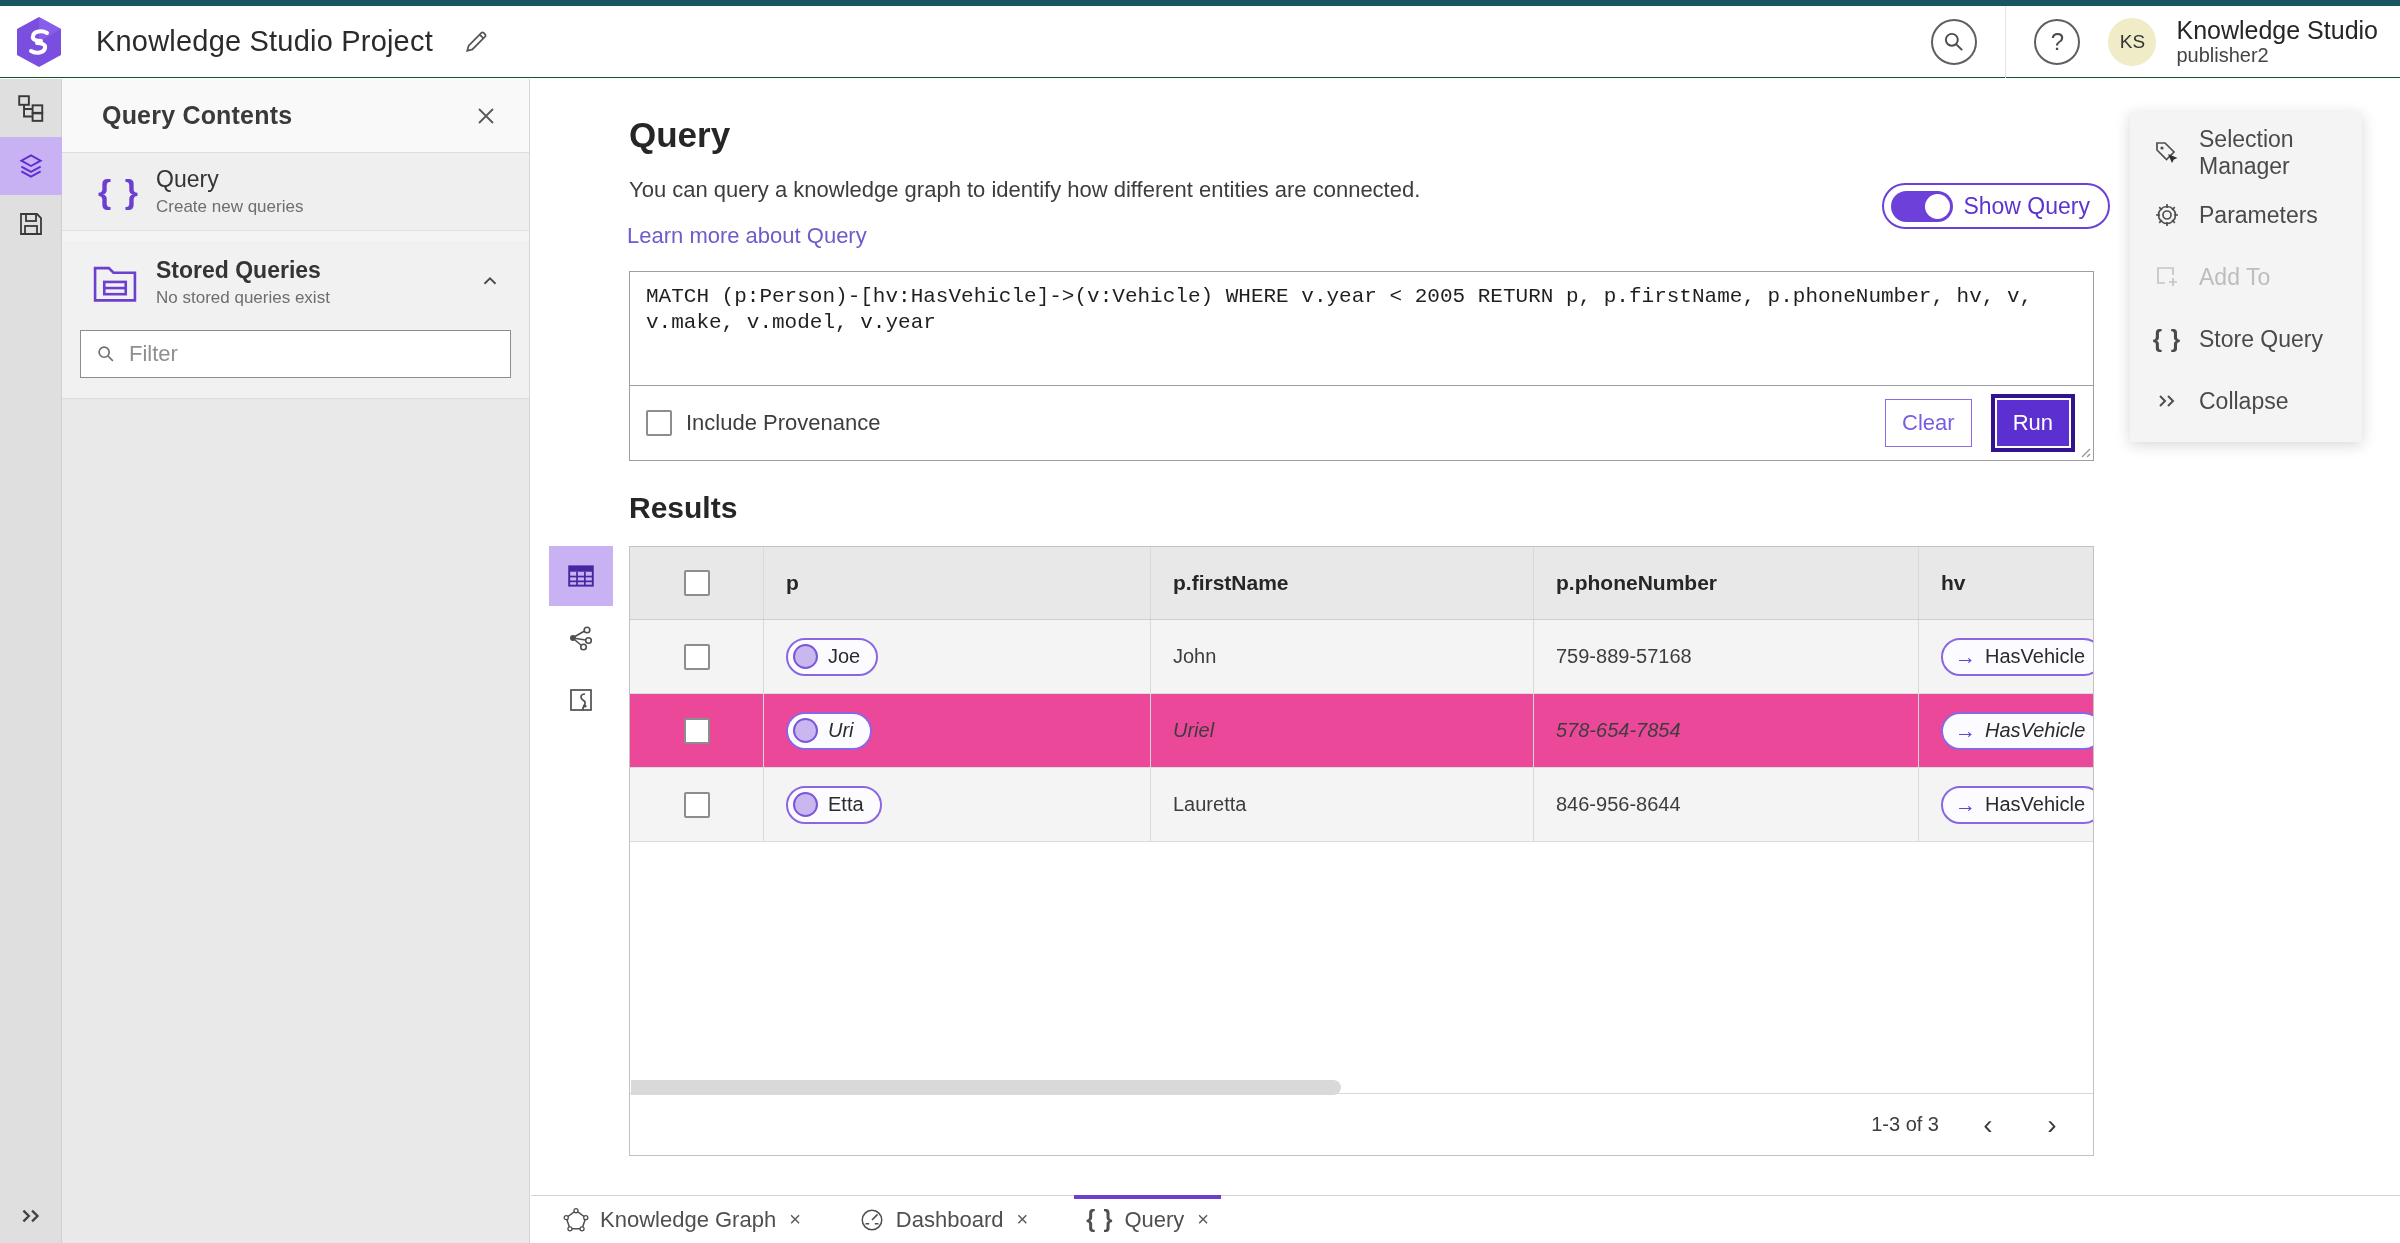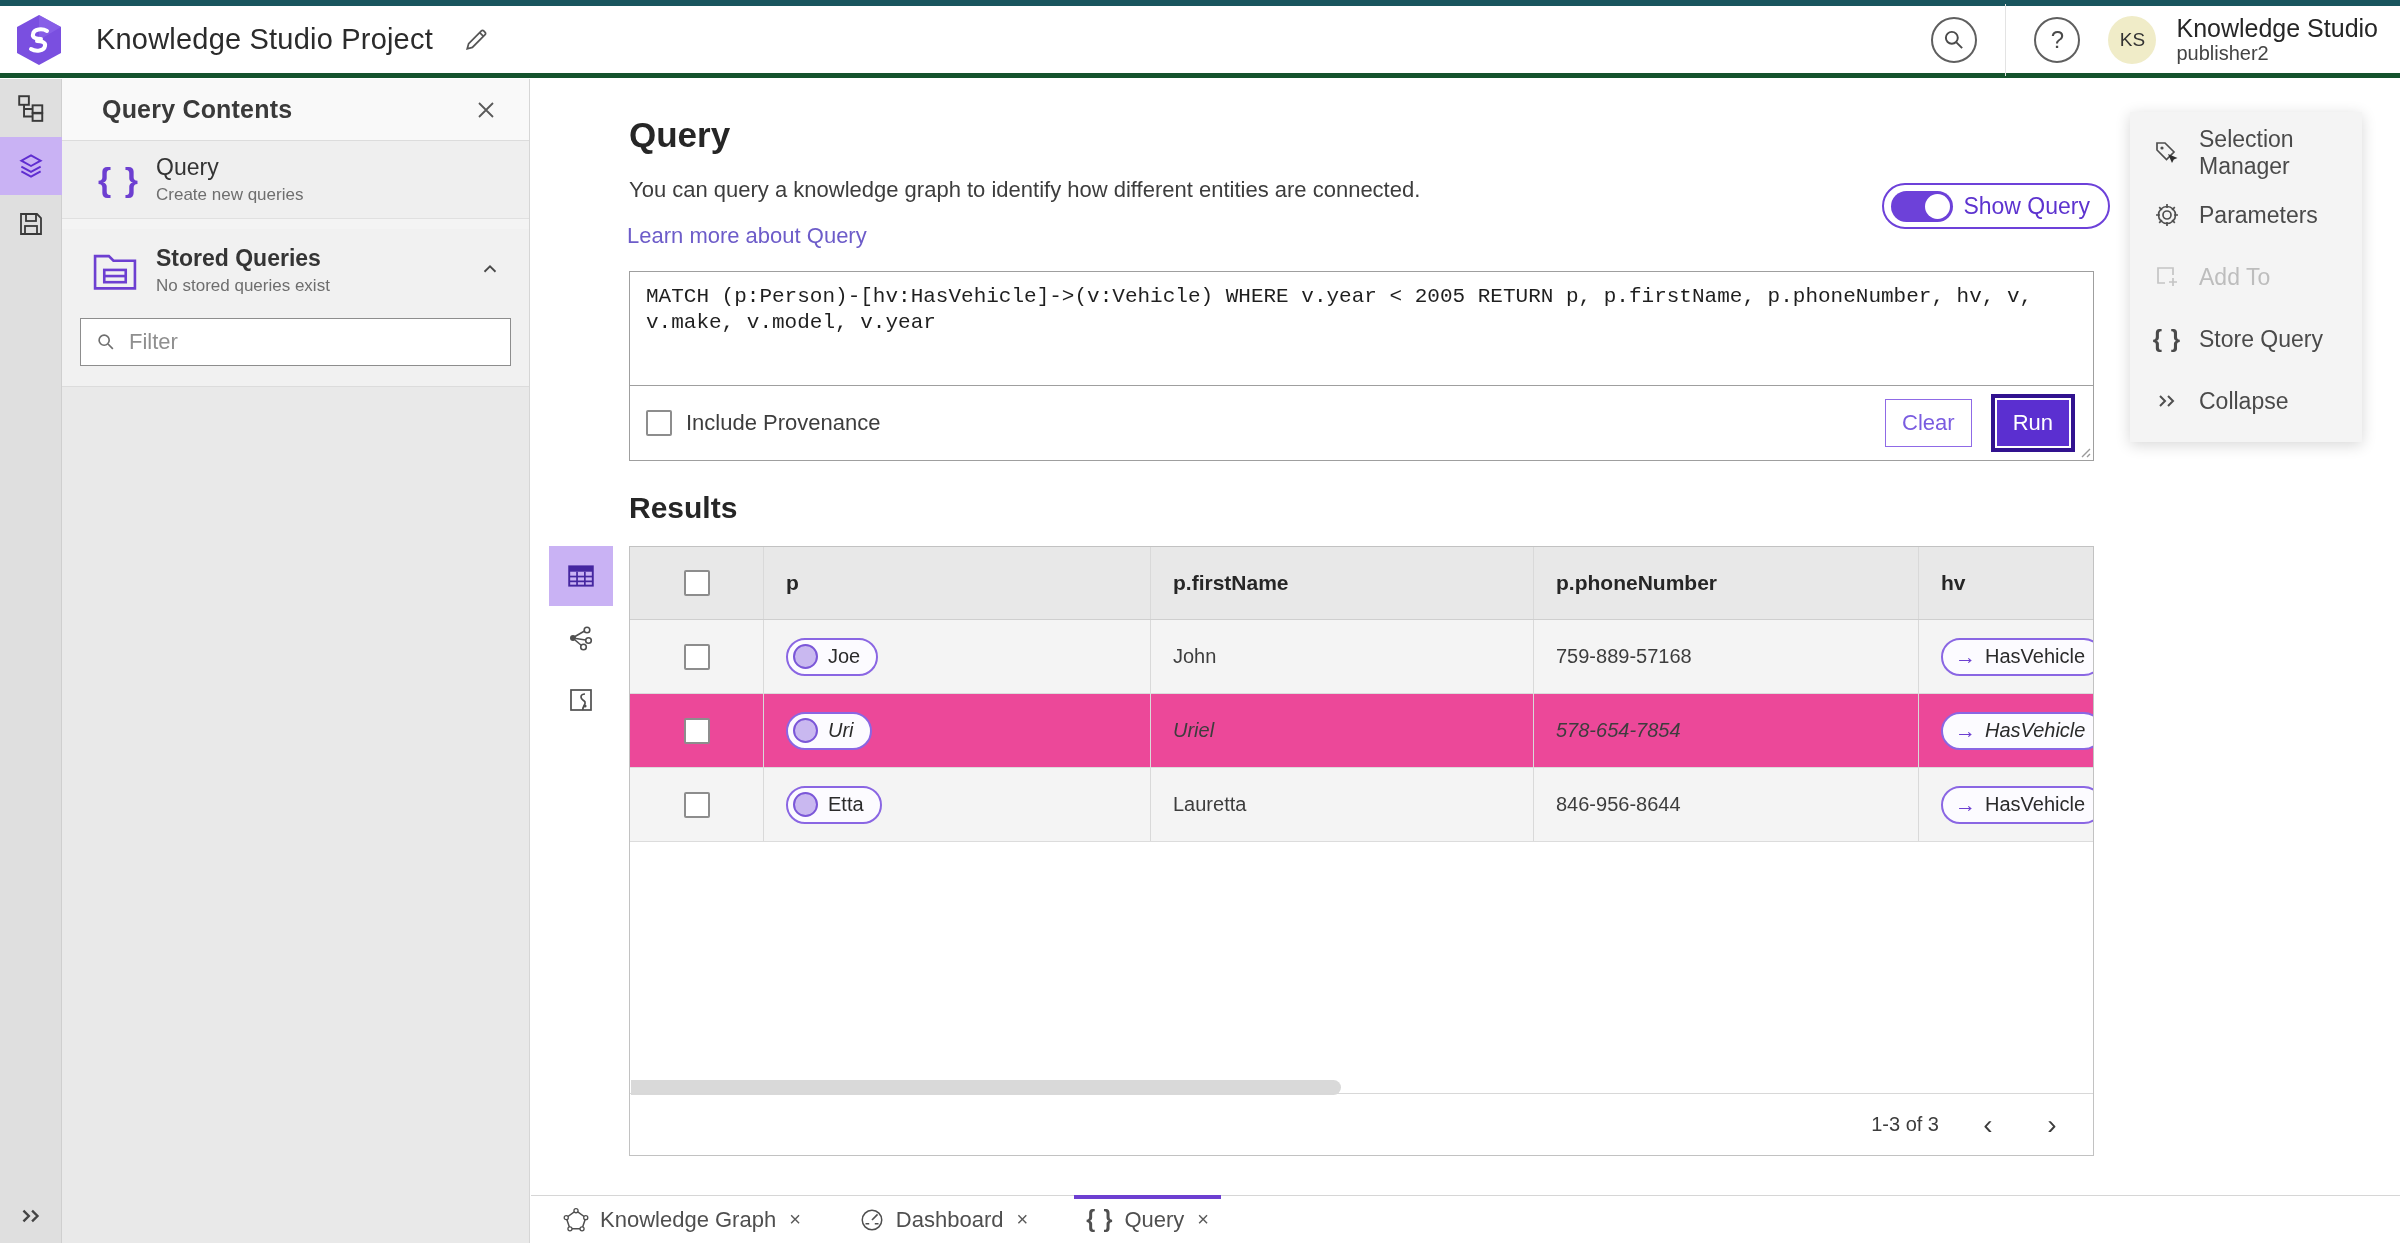--- a/index.html
+++ b/index.html
@@ -2,42 +2,42 @@
 <html><head>
 <meta charset="utf-8">
 <style>
   * { margin:0; padding:0; box-sizing:border-box; }
   html,body { width:2400px; height:1243px; }
   body { font-family:"Liberation Sans", sans-serif; background:#fff; color:#2e2e2e; overflow:hidden; }
   .app { position:relative; width:2400px; height:1243px; background:#fff; overflow:hidden; }
 
   
   .top-strip { position:absolute; top:0; left:0; right:0; height:6px; background:#19555e; }
-  .topbar { position:absolute; top:6px; left:0; right:0; height:72px; background:#fff; border-bottom:5px solid #14532d; display:flex; align-items:center; }
+  .topbar { position:absolute; top:6px; left:0; right:0; height:72px; background:#fff; border-bottom:1px solid #14532d; display:flex; align-items:center; }
   .logo { width:50px; height:54px; margin-left:14px; flex:0 0 auto; }
   .app-title { font-size:29px; color:#2b2b2b; margin-left:32px; letter-spacing:.2px; }
   .edit-btn { margin-left:26px; width:34px; height:34px; display:flex; align-items:center; justify-content:center; cursor:pointer; }
   .topbar-right { margin-left:auto; display:flex; align-items:center; height:100%; }
   .circle-btn { width:46px; height:46px; border:2px solid #5f5f5f; border-radius:50%; display:flex; align-items:center; justify-content:center; margin-right:28px; background:#fff; cursor:pointer; }
   .tb-divider { width:1px; height:72px; background:#e3e3e3; margin-right:28px; }
   .help-q { font-size:24px; color:#4a4a4a; }
   .avatar { width:48px; height:48px; border-radius:50%; background:#f0ecc8; display:flex; align-items:center; justify-content:center; font-size:19px; color:#333; margin-right:20px; }
   .user-block { margin-right:22px; line-height:1.15; }
   .user-block .product { font-size:25px; color:#262626; }
   .user-block .uname { font-size:20px; color:#444; }
 
   
   .rail { position:absolute; top:79px; left:0; bottom:0; width:62px; background:#dfdfdf; border-right:1px solid #cfcfcf; }
   .rail-item { width:62px; height:58px; display:flex; align-items:center; justify-content:center; cursor:pointer; }
   .rail-item.selected { background:#c9b2f4; }
   .rail-expand { position:absolute; bottom:14px; left:0; width:62px; display:flex; justify-content:center; cursor:pointer; }
 
   
   .panel { position:absolute; top:79px; left:62px; bottom:0; width:468px; background:#e9e9e9; border-right:1px solid #d6d6d6; }
-  .panel-header { height:62px; background:#f9f9f9; border-bottom:1px solid #dcdcdc; display:flex; align-items:center; padding:0 28px 0 40px; }
+  .panel-header { height:74px; background:#f9f9f9; border-bottom:1px solid #dcdcdc; display:flex; align-items:center; padding:0 28px 0 40px; }
   .panel-title { font-size:25px; color:#3a3a3a; font-weight:bold; letter-spacing:.2px; flex:1; }
   .panel-close { width:30px; height:30px; display:flex; align-items:center; justify-content:center; cursor:pointer; }
   .q-item { height:78px; background:#efefef; border-bottom:1px solid #e0e0e0; display:flex; align-items:center; padding-left:36px; cursor:pointer; }
   .q-item .braces { font-size:34px; color:#6d3fd1; font-weight:bold; width:58px; letter-spacing:2px; }
   .ti-title { font-size:23px; color:#343434; }
   .ti-sub { font-size:17px; color:#6e6e6e; margin-top:4px; }
   .panel-gap { height:10px; background:#f4f4f4; }
   .sq-head { background:#f1f1f1; padding:16px 28px 10px 30px; display:flex; align-items:center; }
   .sq-folder { width:46px; margin-right:18px; flex:0 0 auto; }
   .sq-caret { margin-left:auto; cursor:pointer; }

